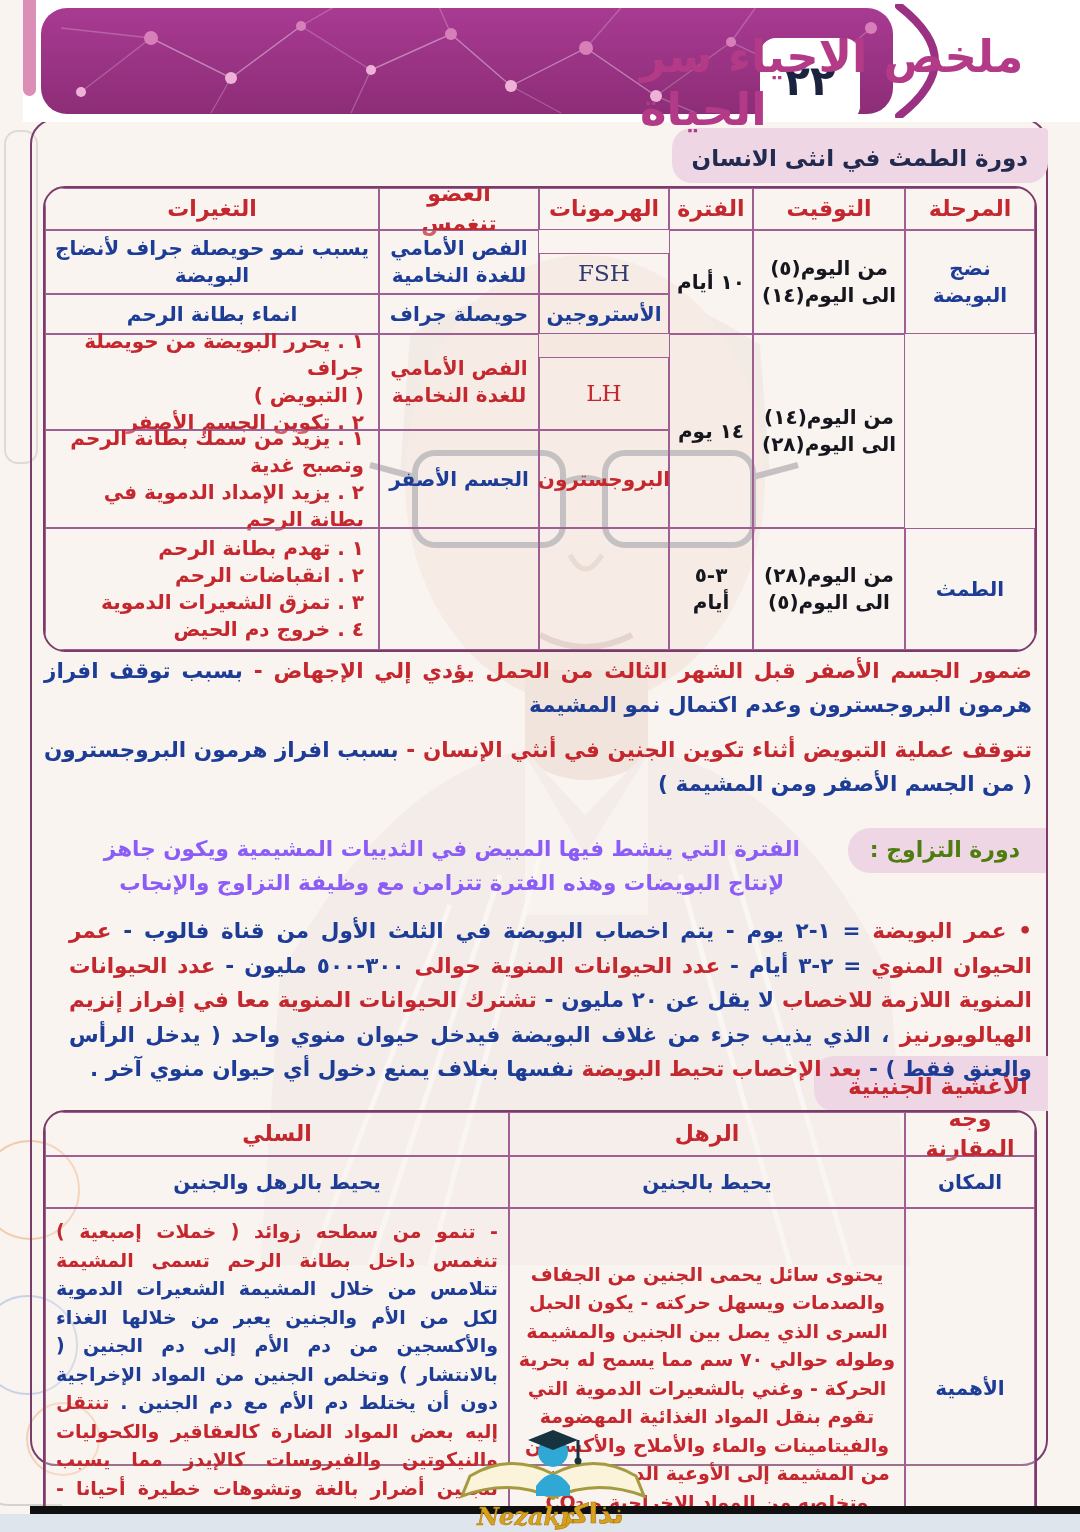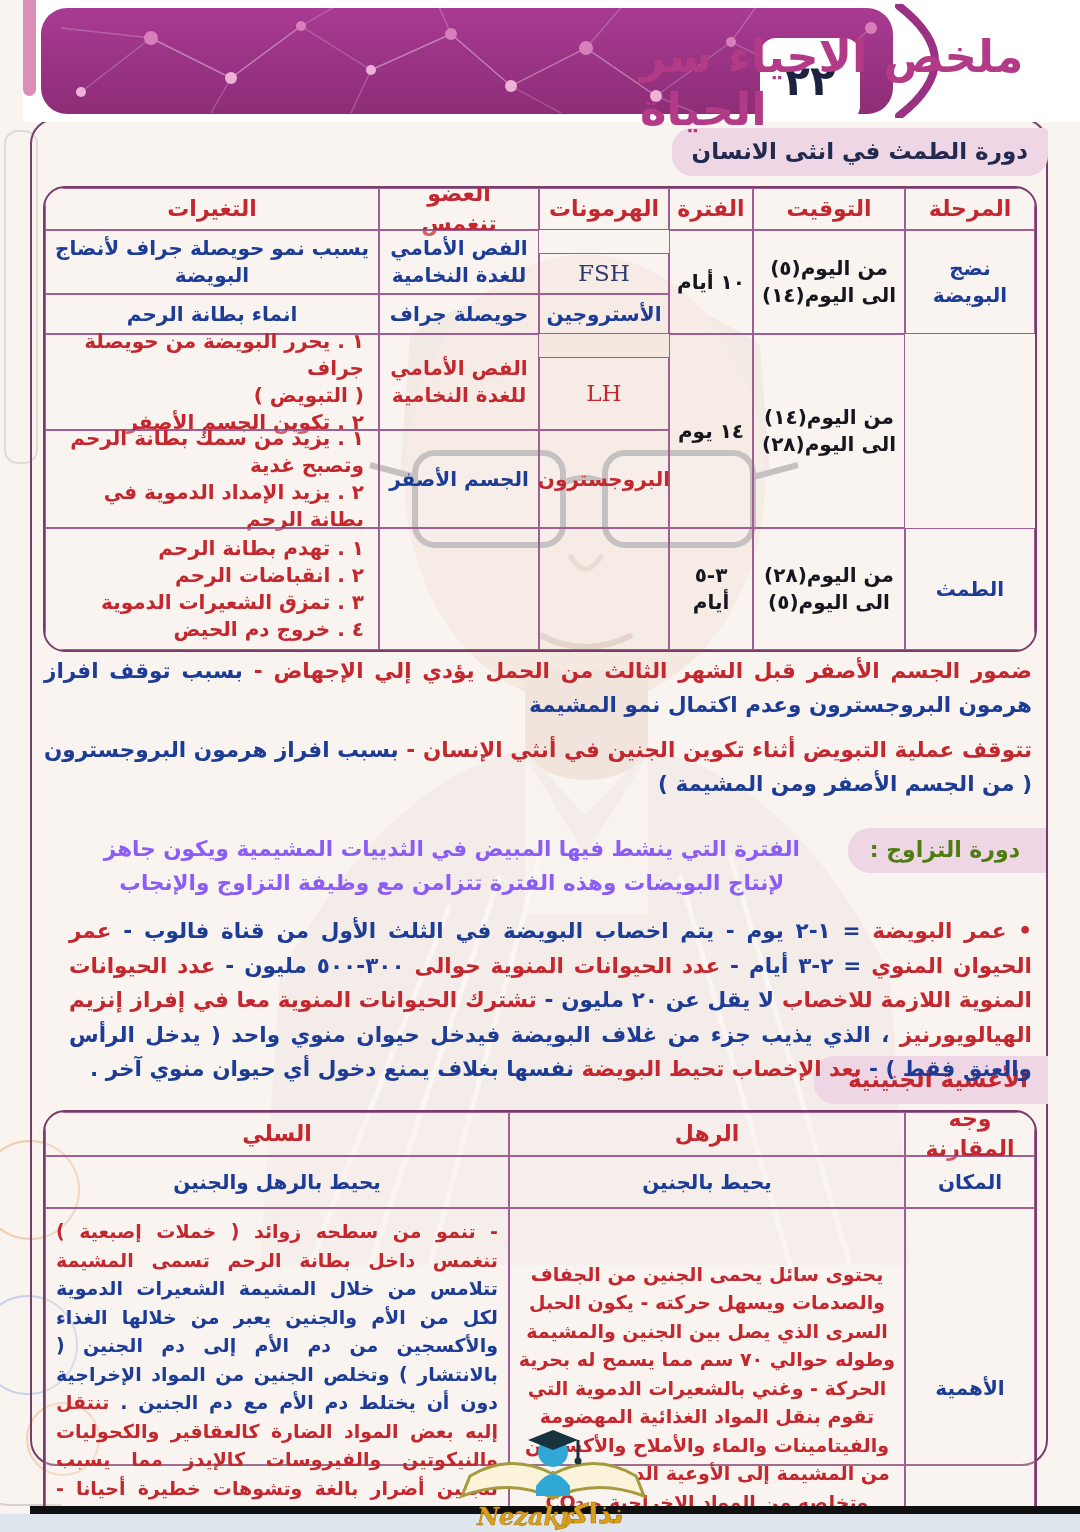--- a/index.html
+++ b/index.html
@@ -31,21 +31,21 @@
   .art-rect{position:absolute;left:4px;top:130px;width:30px;height:330px;border:2px solid #d2cdc9;border-radius:14px;opacity:.65;}
   .art-c1{position:absolute;left:-20px;top:1140px;width:96px;height:96px;border:2.5px solid rgba(228,136,58,.38);border-radius:50%;}
   .art-c2{position:absolute;left:-22px;top:1295px;width:96px;height:96px;border:2.5px solid rgba(92,140,210,.32);border-radius:50%;}
   .art-c3{position:absolute;left:26px;top:1402px;width:70px;height:70px;border:2.5px solid rgba(228,136,58,.32);border-radius:50%;}
   .art-corner{position:absolute;left:-30px;top:1408px;width:90px;height:96px;border:2px solid #cfc9c4;border-radius:0 0 0 40px;border-top:none;border-right:none;opacity:.8;}
 
   
   .frame{position:absolute;left:30px;top:118px;width:1014px;height:1344px;
          border:2.5px solid #7a3c68;border-radius:26px;z-index:1;}
   .lbl{background:#efd6e5;color:#222a50;font-size:23px;line-height:1;
-       padding:12px 20px 13px 20px;display:inline-block;}
+       padding:19px 20px 13px 20px;display:inline-block;}
   .lbl1{position:absolute;top:8px;right:-2px;border-radius:20px 4px 20px 20px;}
   .lbl2{position:absolute;top:936px;right:-2px;border-radius:20px 0 0 20px;color:#c4272e;padding-left:34px;}
 
   
   .tbl{position:absolute;display:grid;border:2.5px solid #7a3c68;border-radius:22px;overflow:hidden;z-index:2;}
   .t1{left:11px;top:66px;width:990px;
       grid-template-columns:130px 152px 84px 130px 160px 1fr;
       grid-template-rows:42px 64px 40px 96px 98px 122px;}
   .t2{left:11px;top:990px;width:990px;
       grid-template-columns:130px 396px 1fr;

